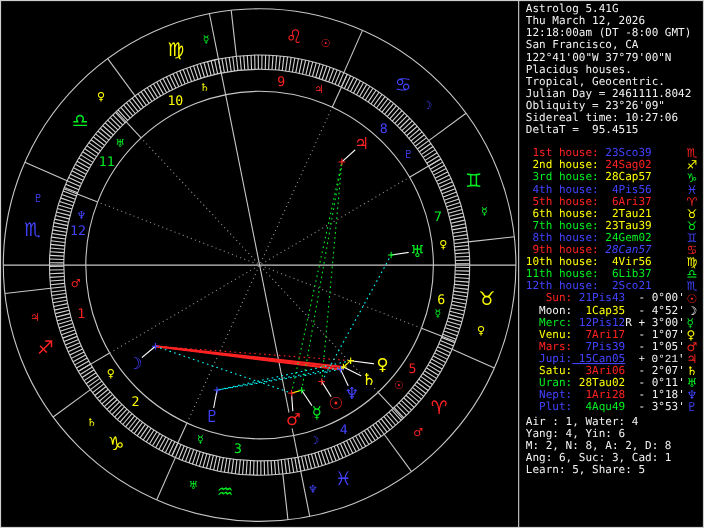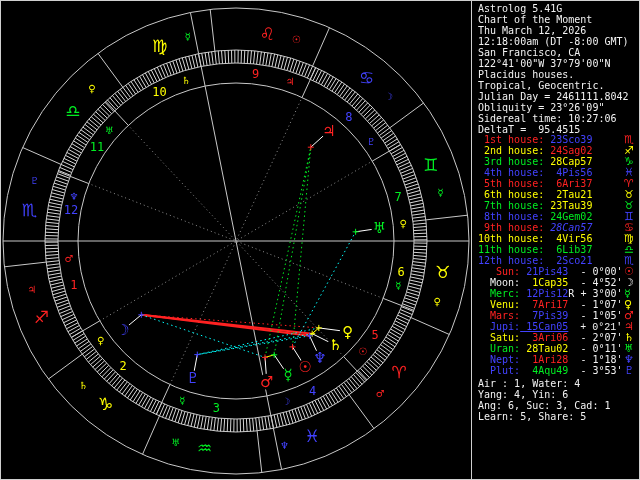--- a/index.html
+++ b/index.html
@@ -544,21 +544,20 @@
           <circle cx="319.9" cy="358.0" r="8" fill="#000"></circle>
           <text x="319.9" y="358.0" fill="#4242ff" font-size="15" text-anchor="middle" dominant-baseline="central">♆</text>
           <circle cx="192.8" cy="378.4" r="8" fill="#000"></circle>
           <text x="192.8" y="378.4" fill="#4242ff" font-size="15" text-anchor="middle" dominant-baseline="central">♇</text>
         </g>
       </svg>
   </div>
   <div class="panel">
     <div class="block" id="info-block" style="top:3px">
         <div class="row"><span style="color: rgb(242, 242, 242);">Astrolog 5.41G</span></div>
-        <div class="row"><span style="color: rgb(242, 242, 242);">Chart of the Moment</span></div>
         <div class="row"><span style="color: rgb(242, 242, 242);">Thu March 12, 2026</span></div>
         <div class="row"><span style="color: rgb(242, 242, 242);">12:18:00am (DT -8:00 GMT)</span></div>
         <div class="row"><span style="color: rgb(242, 242, 242);">San Francisco, CA</span></div>
         <div class="row"><span style="color: rgb(242, 242, 242);">122°41'00"W 37°79'00"N</span></div>
         <div class="row"><span style="color: rgb(242, 242, 242);">Placidus houses.</span></div>
         <div class="row"><span style="color: rgb(242, 242, 242);">Tropical, Geocentric.</span></div>
         <div class="row"><span style="color: rgb(242, 242, 242);">Julian Day = 2461111.8042</span></div>
         <div class="row"><span style="color: rgb(242, 242, 242);">Obliquity = 23°26'09"</span></div>
         <div class="row"><span style="color: rgb(242, 242, 242);">Sidereal time: 10:27:06</span></div>
         <div class="row"><span style="color: rgb(242, 242, 242);">DeltaT =  95.4515</span></div>
@@ -585,19 +584,20 @@
         <div class="row"><span style="color: rgb(255, 34, 34);">  Mars:</span><span style="color: rgb(66, 66, 255);">  7Pis39</span><span style="color: rgb(242, 242, 242);"> </span><span style="color: rgb(242, 242, 242);"> - 1°05'</span><span class="g" style="color: rgb(255, 34, 34);">♂</span></div>
         <div class="row"><span style="color: rgb(66, 66, 255);">  Jupi:</span><span style="color: rgb(66, 66, 255); text-decoration: underline;"> 15Can05</span><span style="color: rgb(242, 242, 242);"> </span><span style="color: rgb(242, 242, 242); font-family: Liberation Mono, monospace;"> + 0°21'</span><span class="g" style="color: rgb(255, 34, 34);">♃</span></div>
         <div class="row"><span style="color: rgb(255, 255, 0);">  Satu:</span><span style="color: rgb(255, 34, 34);">  3Ari06</span><span style="color: rgb(242, 242, 242);"> </span><span style="color: rgb(242, 242, 242);"> - 2°07'</span><span class="g" style="color: rgb(255, 255, 0);">♄</span></div>
         <div class="row"><span style="color: rgb(0, 238, 34);">  Uran:</span><span style="color: rgb(255, 255, 0);"> 28Tau02</span><span style="color: rgb(242, 242, 242);"> </span><span style="color: rgb(242, 242, 242);"> - 0°11'</span><span class="g" style="color: rgb(0, 238, 34);">♅</span></div>
         <div class="row"><span style="color: rgb(66, 66, 255);">  Nept:</span><span style="color: rgb(255, 34, 34);">  1Ari28</span><span style="color: rgb(242, 242, 242);"> </span><span style="color: rgb(242, 242, 242);"> - 1°18'</span><span class="g" style="color: rgb(66, 66, 255);">♆</span></div>
         <div class="row"><span style="color: rgb(66, 66, 255);">  Plut:</span><span style="color: rgb(0, 238, 34);">  4Aqu49</span><span style="color: rgb(242, 242, 242);"> </span><span style="color: rgb(242, 242, 242);"> - 3°53'</span><span class="g" style="color: rgb(66, 66, 255);">♇</span></div>
       </div>
     <div class="block" id="stats-block" style="top:378px">
         <div class="row"><span style="color: rgb(242, 242, 242);">Air : 1, Water: 4</span></div>
         <div class="row"><span style="color: rgb(242, 242, 242);">Yang: 4, Yin: 6</span></div>
+        <div class="row"><span style="color: rgb(242, 242, 242);">M: 2, N: 8, A: 2, D: 8</span></div>
         <div class="row"><span style="color: rgb(242, 242, 242);">Ang: 6, Suc: 3, Cad: 1</span></div>
         <div class="row"><span style="color: rgb(242, 242, 242);">Learn: 5, Share: 5</span></div>
       </div>
   </div>
   <div class="divider" id="divider" style="left: 471px;"></div>
   <div class="frame"></div>
 </div>
 
 </body></html>

